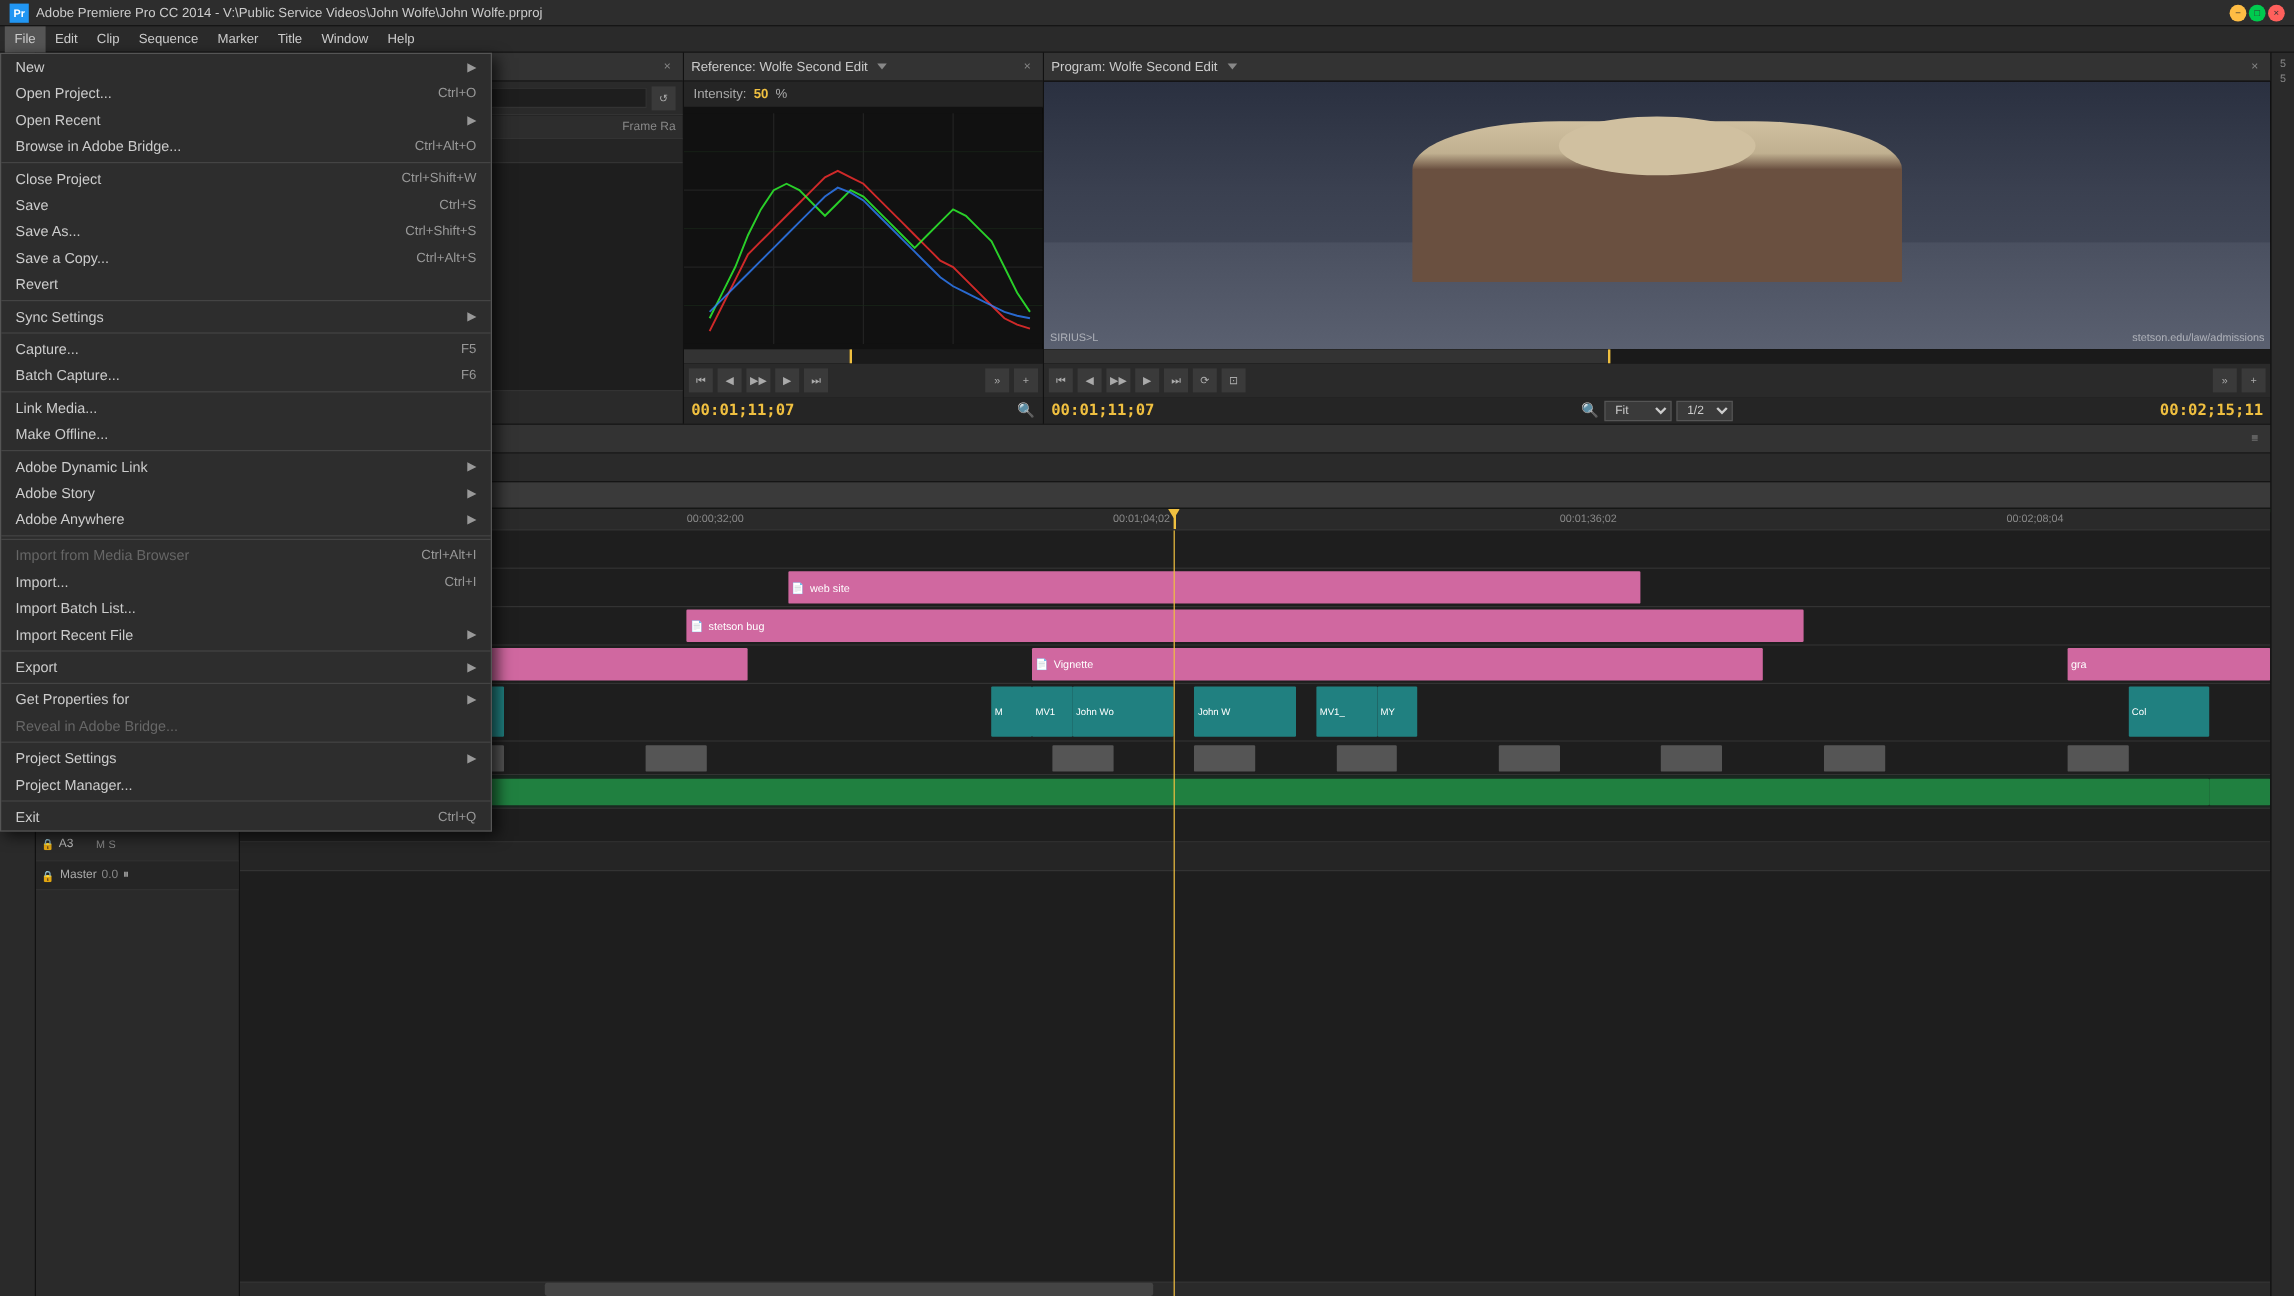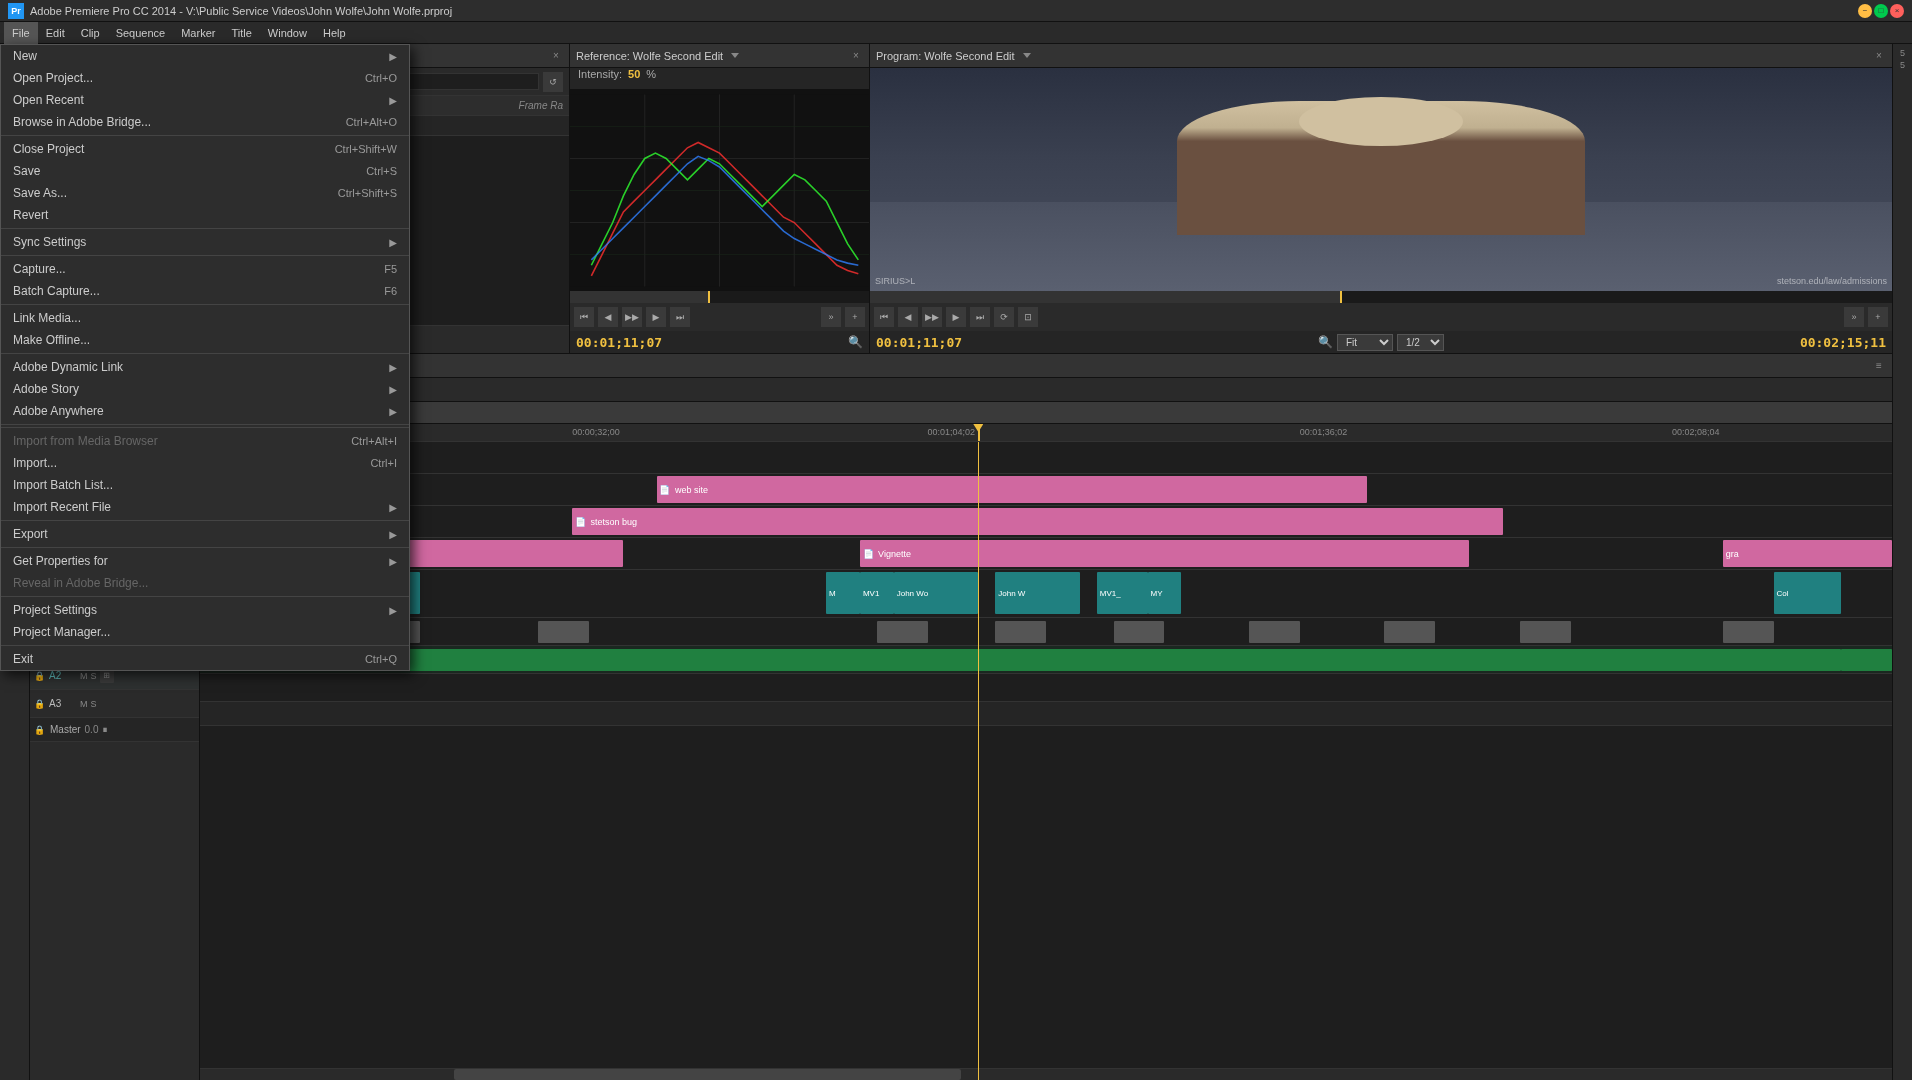--- a/index.html
+++ b/index.html
@@ -513,21 +513,20 @@
     .project-list-header {
       height: 20px;
       background: #2d2d2d;
       display: flex;
       align-items: center;
       padding: 0 6px;
       border-bottom: 1px solid #333;
       font-size: 10px;
       color: #888;
       gap: 16px;
-      font-style: italic;
     }
 
     .project-item {
       height: 20px;
       display: flex;
       align-items: center;
       padding: 0 6px;
       gap: 6px;
       font-size: 10px;
       color: #bbb;
@@ -553,20 +552,21 @@
       top: 0;
       bottom: 0;
       width: 2px;
       background: #f0c040;
     }
 
     .intensity-row {
       height: 22px;
       background: #252525;
       display: flex;
+      align-items: center;
       padding: 0 8px;
       gap: 6px;
       font-size: 11px;
       color: #aaa;
       border-bottom: 1px solid #111;
     }
     .intensity-value {
       color: #f0c040;
       font-weight: bold;
     }
@@ -1116,20 +1116,24 @@
     </div>
     <div class="menu-row">
       <span>Save</span>
       <span class="menu-shortcut">Ctrl+S</span>
     </div>
     <div class="menu-row">
       <span>Save As...</span>
       <span class="menu-shortcut">Ctrl+Shift+S</span>
     </div>
     <div class="menu-row">
+      <span>Save a Copy...</span>
+      <span class="menu-shortcut">Ctrl+Alt+S</span>
+    </div>
+    <div class="menu-row">
       <span>Revert</span>
     </div>
     <div class="menu-separator"></div>
 
     <div class="menu-row">
       <span>Sync Settings</span>
       <span class="menu-arrow">▶</span>
     </div>
     <div class="menu-separator"></div>
 

